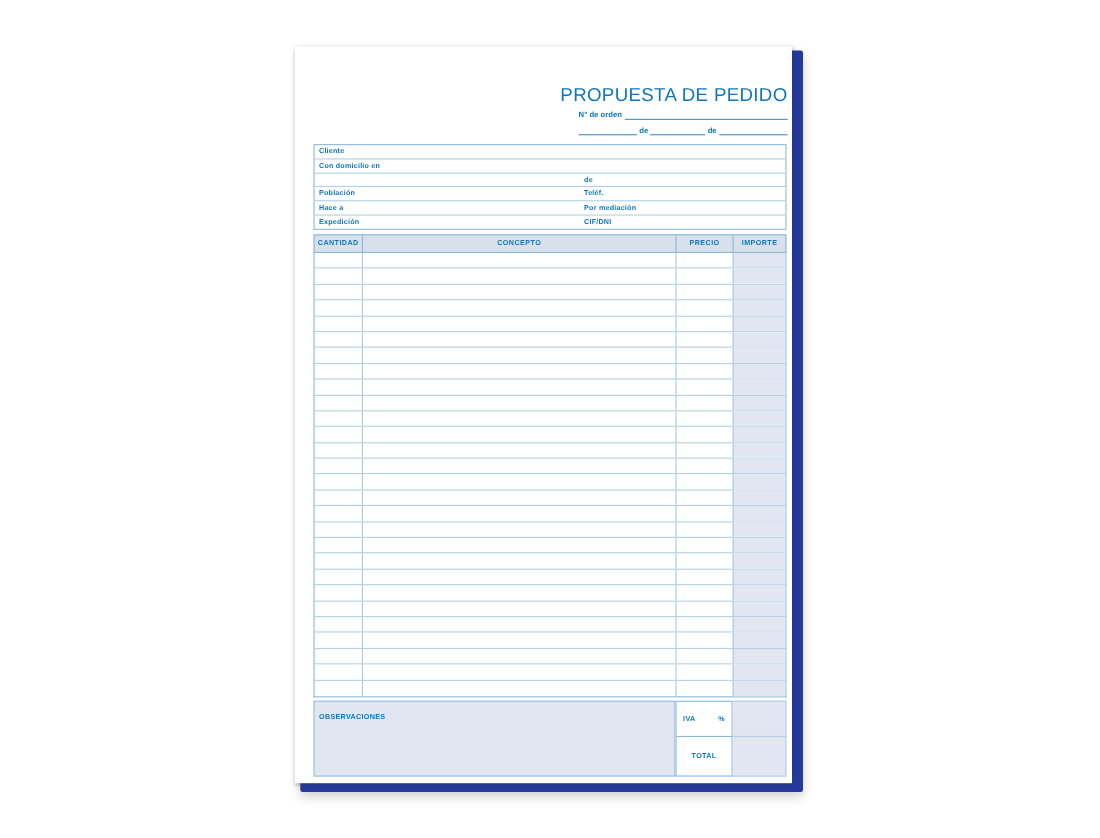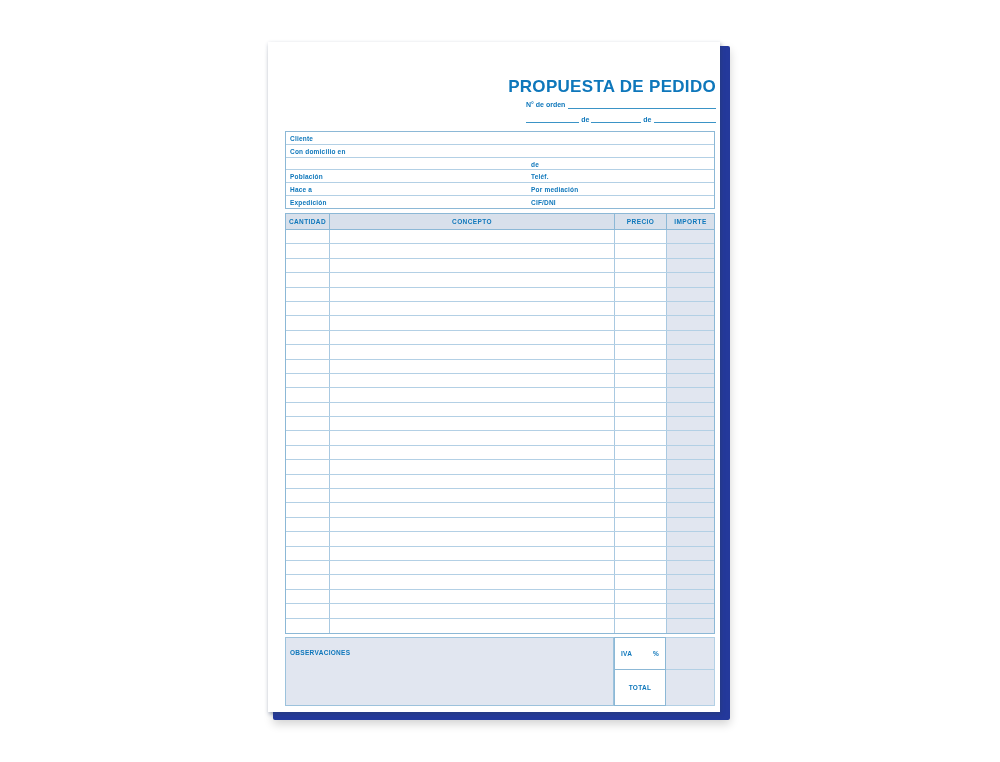--- a/index.html
+++ b/index.html
@@ -14,21 +14,21 @@
   }
   *{box-sizing:border-box;margin:0;padding:0;}
   body{background:#fff;font-family:"Liberation Sans",sans-serif;}
   .scene{position:relative;width:1000px;height:762px;background:#ffffff;overflow:hidden;}
 
   .pad-cover{position:absolute;left:273px;top:46px;width:457px;height:674px;
     background:var(--navy);border-radius:2px;box-shadow:0 4px 10px rgba(0,0,0,.18);}
   .sheet{position:absolute;left:268px;top:42px;width:452px;height:670px;background:#ffffff;
     box-shadow:1px 2px 4px rgba(40,60,100,.45);}
 
-  .form-title{position:absolute;top:35px;right:4px;font-size:17px;font-weight:700;
+  .form-title{position:absolute;top:35px;right:4px;font-size:17px;font-weight:400;
     color:var(--blue);letter-spacing:.3px;white-space:nowrap;}
 
   .order-line{position:absolute;left:258px;width:190px;top:57px;height:10px;
     display:flex;align-items:flex-end;}
   .order-line .lbl{font-size:7px;font-weight:bold;color:var(--blue);line-height:8px;white-space:nowrap;}
   .rule{border-bottom:1.5px solid var(--rule);}
   .order-line .rule{flex:1;margin-left:3px;height:8px;}
 
   .date-line{position:absolute;left:258px;width:190px;top:72px;height:9px;
     display:flex;align-items:flex-end;}

